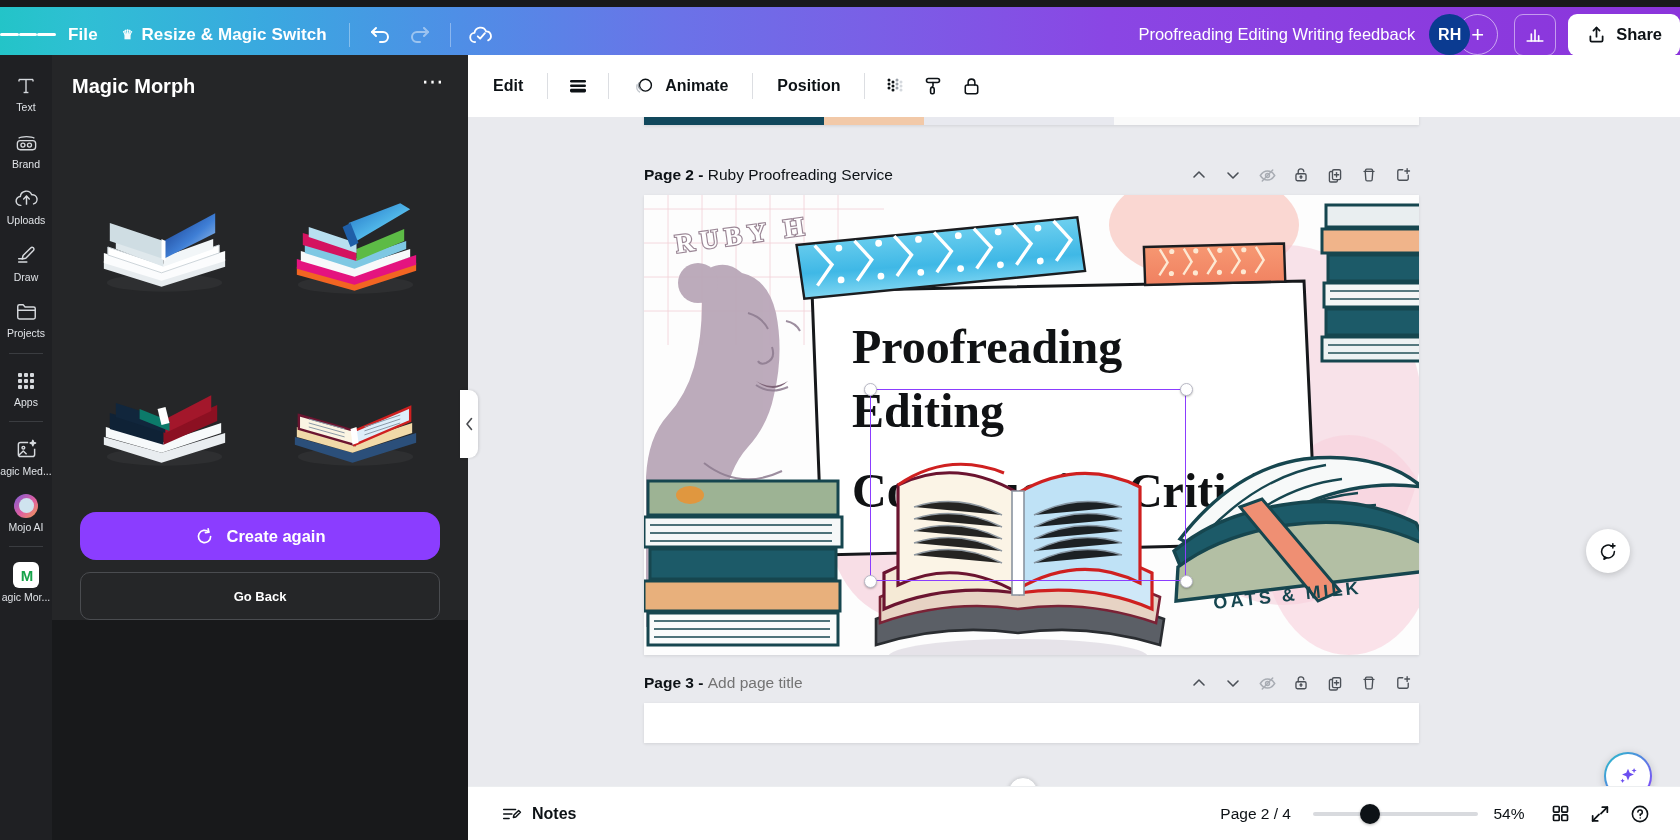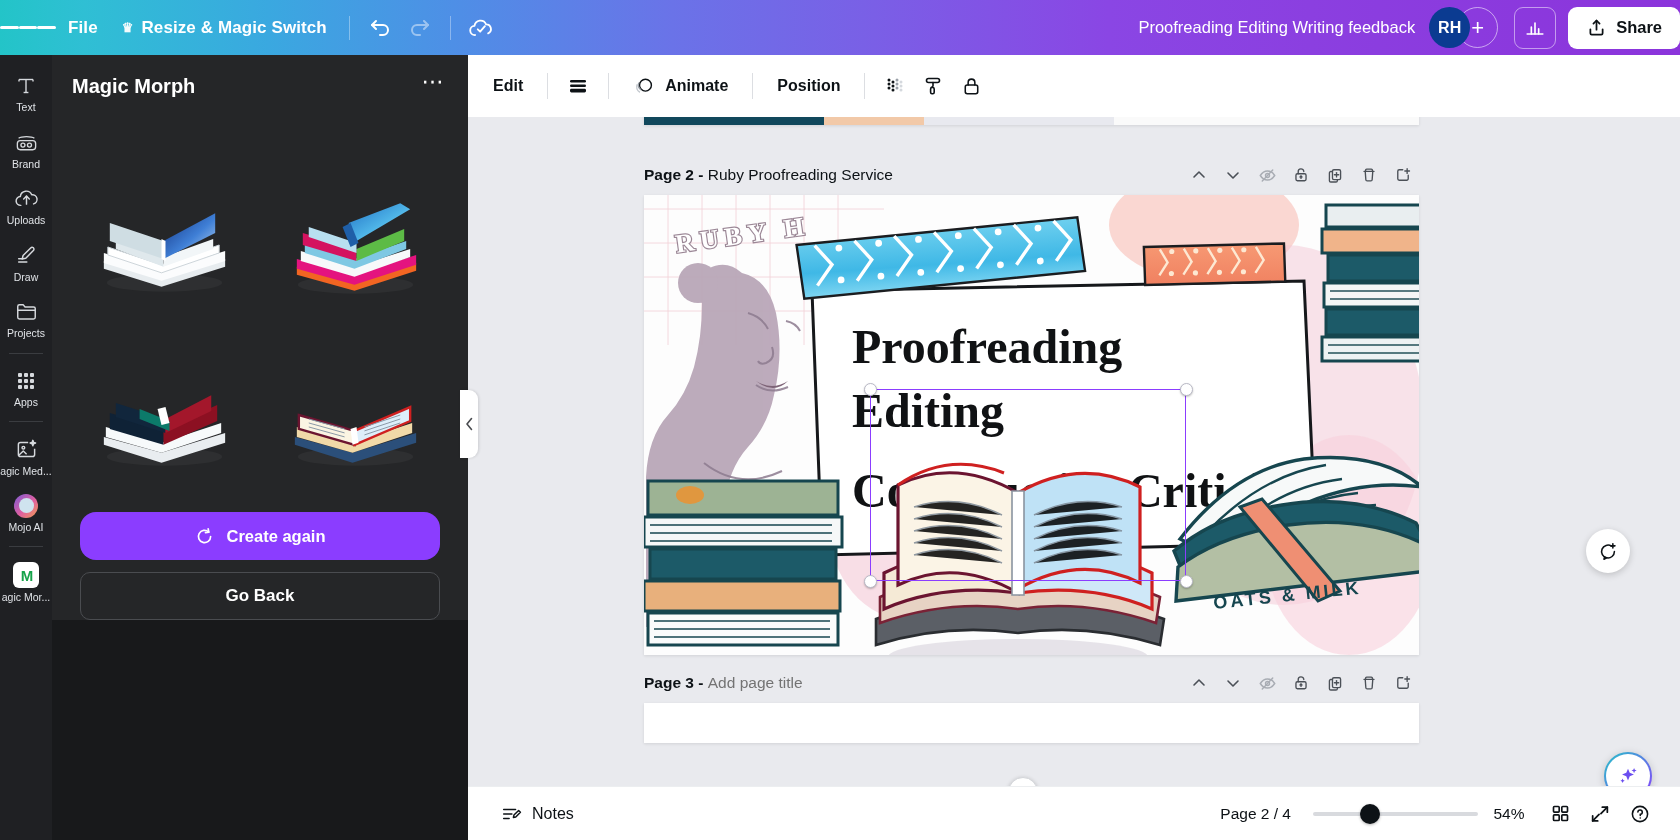--- a/index.html
+++ b/index.html
@@ -6,21 +6,21 @@
   * { box-sizing: border-box; margin: 0; padding: 0; }
   html, body {
     width: 1680px; height: 840px; overflow: hidden;
     font-family: "Liberation Sans", sans-serif;
     background: #18191b;
   }
   .app { position: relative; width: 1680px; height: 840px; }
 
   
   .topbar {
-    position: absolute; top: 0; left: 0; width: 1680px; height: 55px;
+    position: absolute; top: 7px; left: 0; width: 1680px; height: 55px;
     background: linear-gradient(90deg,#23c4c8 0%,#2fbfd4 5%, #3aa8e0 16%, #4e8fe6 27%,#6a73e8 40%, #7a5fe6 52%, #8a46e4 66%, #8b3fe0 78%, #8b34db 100%);
     display: flex; align-items: center; color: #fff;
   }
   .tb-left { display: flex; align-items: center; height: 100%; }
   .hamb { width: 56px; height: 55px; display:flex; align-items:center; justify-content:center; cursor:pointer;}
   .hamb span { display:block; width:22px; height:2.4px; background:#fff; margin:3px 0; border-radius:2px;}
   .tb-item {
     display:flex; align-items:center; gap:8px; height:36px; padding:0 12px;
     font-size:17px; font-weight:700; color:#fff; border-radius:8px; cursor:pointer;
     letter-spacing:.1px; white-space:nowrap;
@@ -98,21 +98,21 @@
   .thumb{ height:160px; display:flex;align-items:center;justify-content:center;cursor:pointer;border-radius:8px;}
   .thumb svg{ width:100%; height:100%;}
   .panel-actions{ padding:0 28px; flex:none;}
   .btn-primary{
     width:100%;height:48px;border-radius:16px;background:#8b3dff;color:#fff;border:none;
     font-size:16.5px;font-weight:700;display:flex;align-items:center;justify-content:center;gap:11px;cursor:pointer;
     font-family:inherit;
   }
   .btn-ghost{
     width:100%;height:48px;border-radius:10px;background:transparent;color:#fff;
-    border:1.4px solid #4a4c50;font-size:17px;font-weight:700;margin-top:12px;cursor:pointer;font-family:inherit;
+    border:1.4px solid #4a4c50;font-size:13px;font-weight:700;margin-top:12px;cursor:pointer;font-family:inherit;
   }
   .notice{
     margin:26px 28px 0;background:#2f3134;border-radius:10px;padding:16px 18px;
     display:flex;gap:14px;align-items:flex-start;
   }
   .notice-txt{ font-size:15px;line-height:1.62;color:#e3e6ea;}
   .notice-txt a{ color:#c5a9ff;text-decoration:underline;}
   .collapse-tab{
     position:absolute;left:460px;top:390px;width:18px;height:68px;background:#fff;
     border-radius:0 9px 9px 0;display:flex;align-items:center;justify-content:center;
@@ -184,21 +184,21 @@
     color:#4b5057;font-size:11px;cursor:pointer;z-index:14;padding-top:1px;
   }
 
   
   .botbar{
     position:absolute;left:468px;bottom:0;width:1212px;height:54px;background:#fff;
     display:flex;align-items:center;padding:0 20px;border-top:1px solid #eceef0;z-index:18;
   }
   .notes-btn{
     display:flex;align-items:center;gap:10px;height:36px;padding:0 12px;border-radius:7px;
-    font-size:16px;font-weight:400;color:#0d1216;cursor:pointer;
+    font-size:16px;font-weight:700;color:#0d1216;cursor:pointer;
   }
   .bot-right{ margin-left:auto;display:flex;align-items:center;gap:0;}
   .page-count{font-size:15.5px;color:#0d1216;font-weight:400;white-space:nowrap;margin-right:22px;}
   .slider{ width:165px;height:36px;display:flex;align-items:center;position:relative;cursor:pointer;}
   .slider-track{width:100%;height:4px;background:#d8dade;border-radius:3px;}
   .slider-knob{position:absolute;left:47px;width:20px;height:20px;border-radius:50%;background:#0d1216;box-shadow:0 1px 3px rgba(0,0,0,.3);}
   .zoom-val{font-size:15.5px;color:#0d1216;width:62px;text-align:center;font-weight:400;}
   .bb-ic{width:40px;height:38px;border-radius:7px;display:flex;align-items:center;justify-content:center;cursor:pointer;color:#0d1216;}
   svg{display:block;}
 </style>

